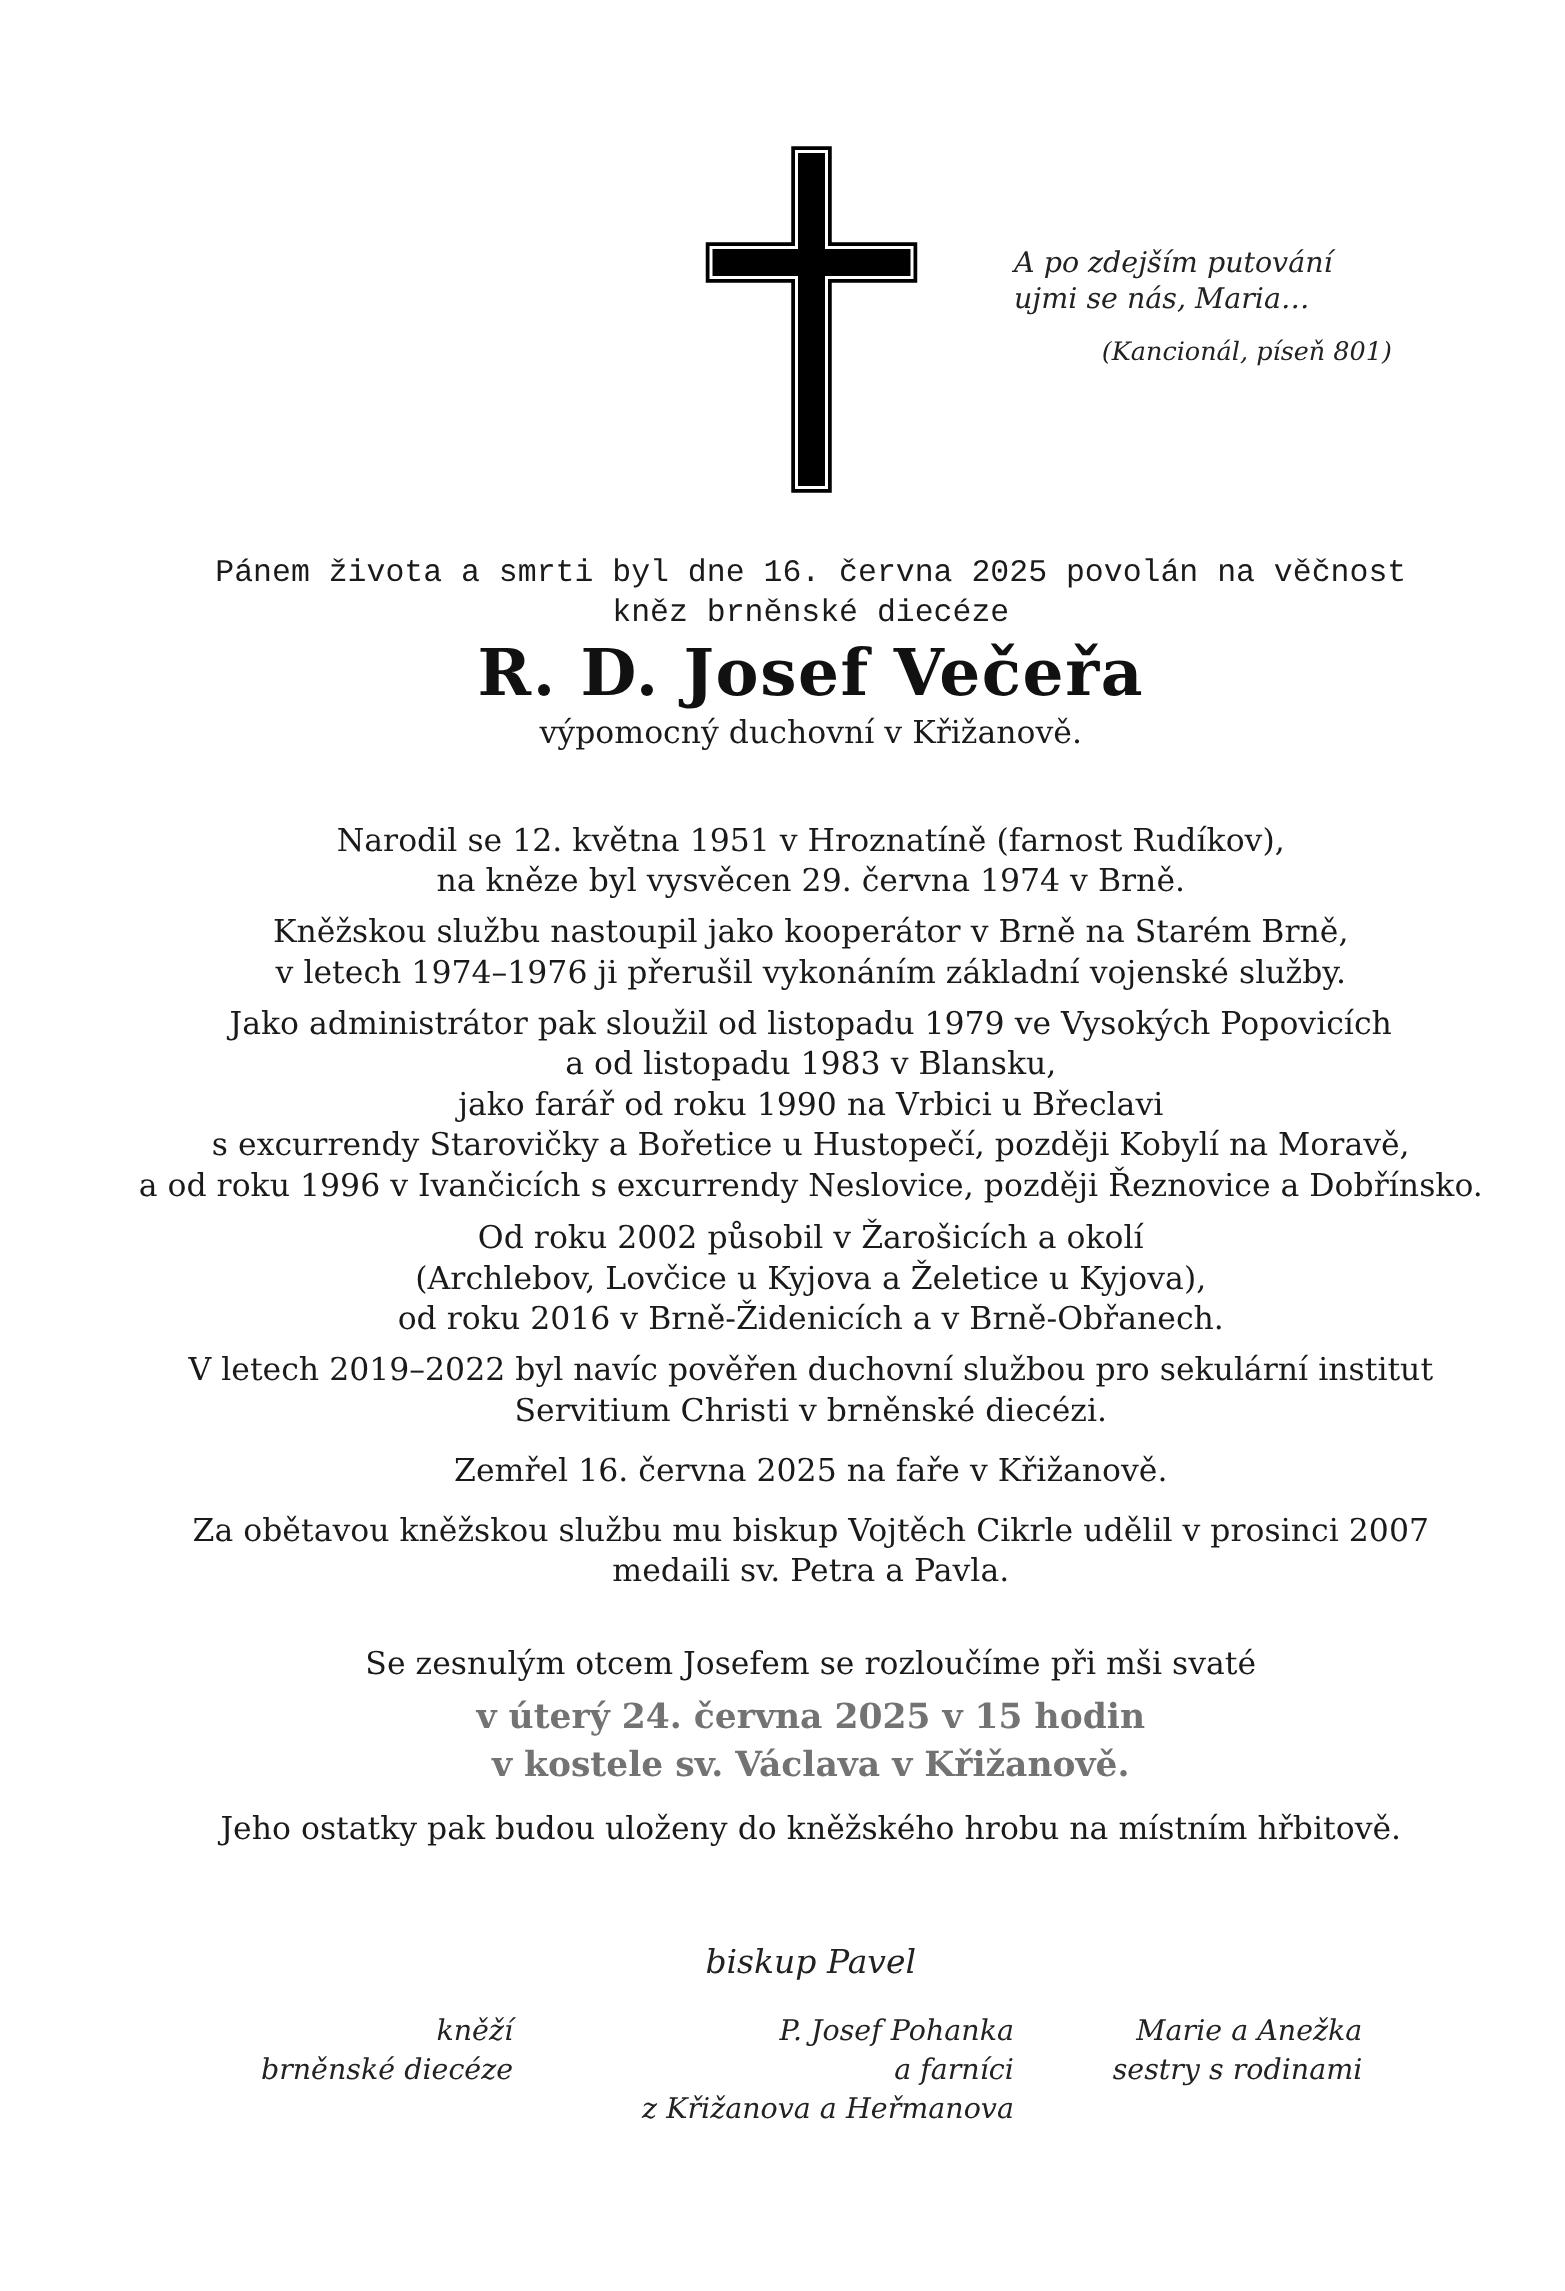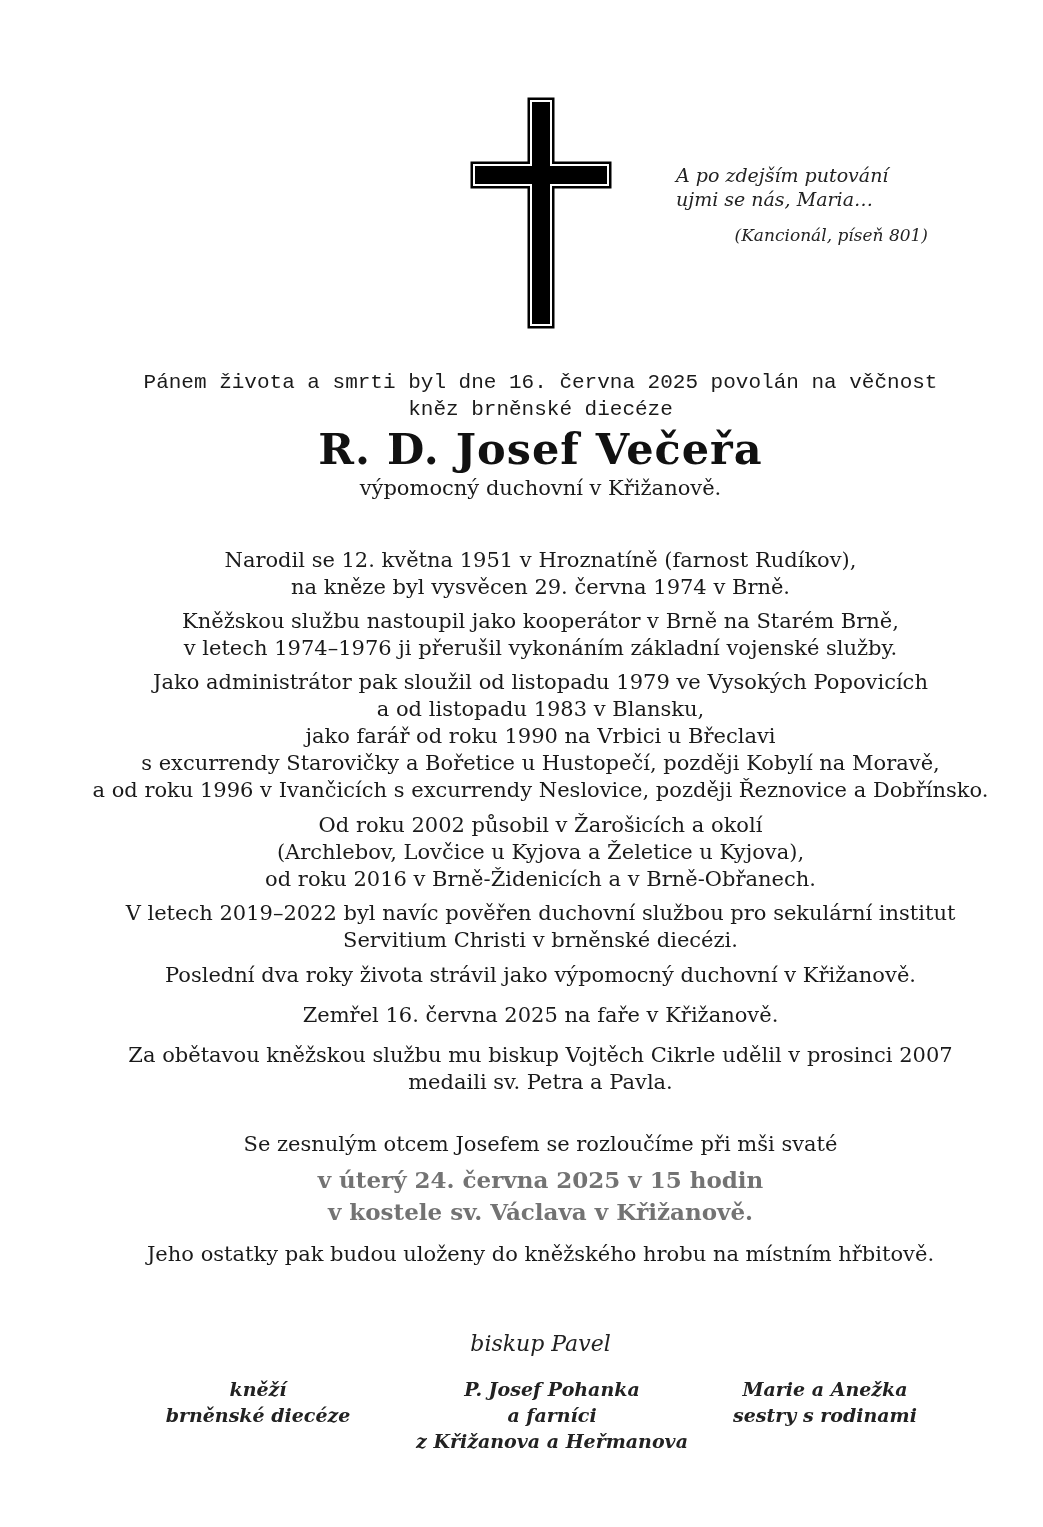--- a/index.html
+++ b/index.html
@@ -102,22 +102,21 @@
     font-style: italic;
     font-size: 19px;
     line-height: 26px;
     color: #222;
   }
   .sig-col {
     position: absolute;
     top: 0;
     transform: translateX(-50%);
     white-space: nowrap;
-    text-align: center;
-    font-weight: bold;
+    text-align: right;
   }
   .sig-col.c1 { left: 220px; }
   .sig-col.c2 { left: 514px; }
   .sig-col.c3 { left: 787px; }
 </style>
 </head>
 <body>
 
 <div class="page">
 
@@ -167,23 +166,20 @@
       <div>Od roku 2002 působil v Žarošicích a okolí</div>
       <div>(Archlebov, Lovčice u Kyjova a Želetice u Kyjova),</div>
       <div>od roku 2016 v Brně-Židenicích a v Brně-Obřanech.</div>
     </div>
 
     <div class="para">
       <div>V letech 2019–2022 byl navíc pověřen duchovní službou pro sekulární institut</div>
       <div>Servitium Christi v brněnské diecézi.</div>
     </div>
 
-    <div class="para gap8">
-      <div>Poslední dva roky života strávil jako výpomocný duchovní v Křižanově.</div>
-    </div>
 
     <div class="para gap13">
       <div>Zemřel 16. června 2025 na faře v Křižanově.</div>
     </div>
 
     <div class="para gap13">
       <div>Za obětavou kněžskou službu mu biskup Vojtěch Cikrle udělil v prosinci 2007</div>
       <div>medaili sv. Petra a Pavla.</div>
     </div>
 

